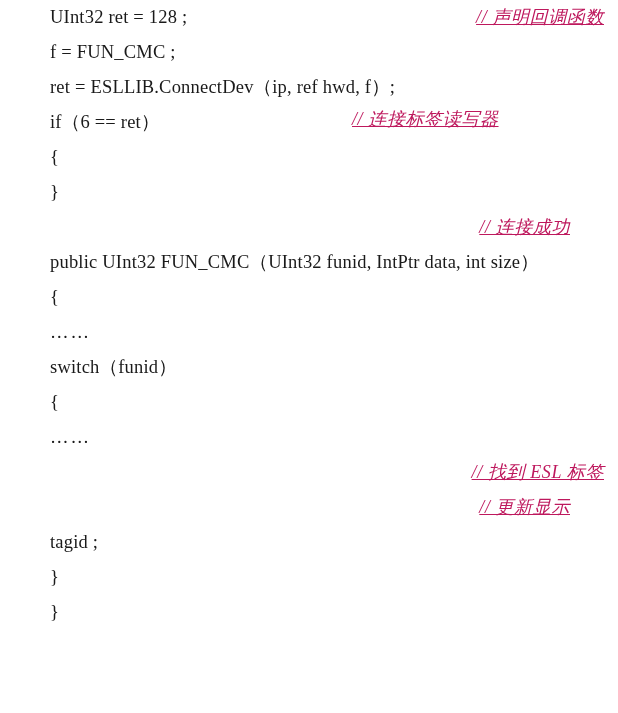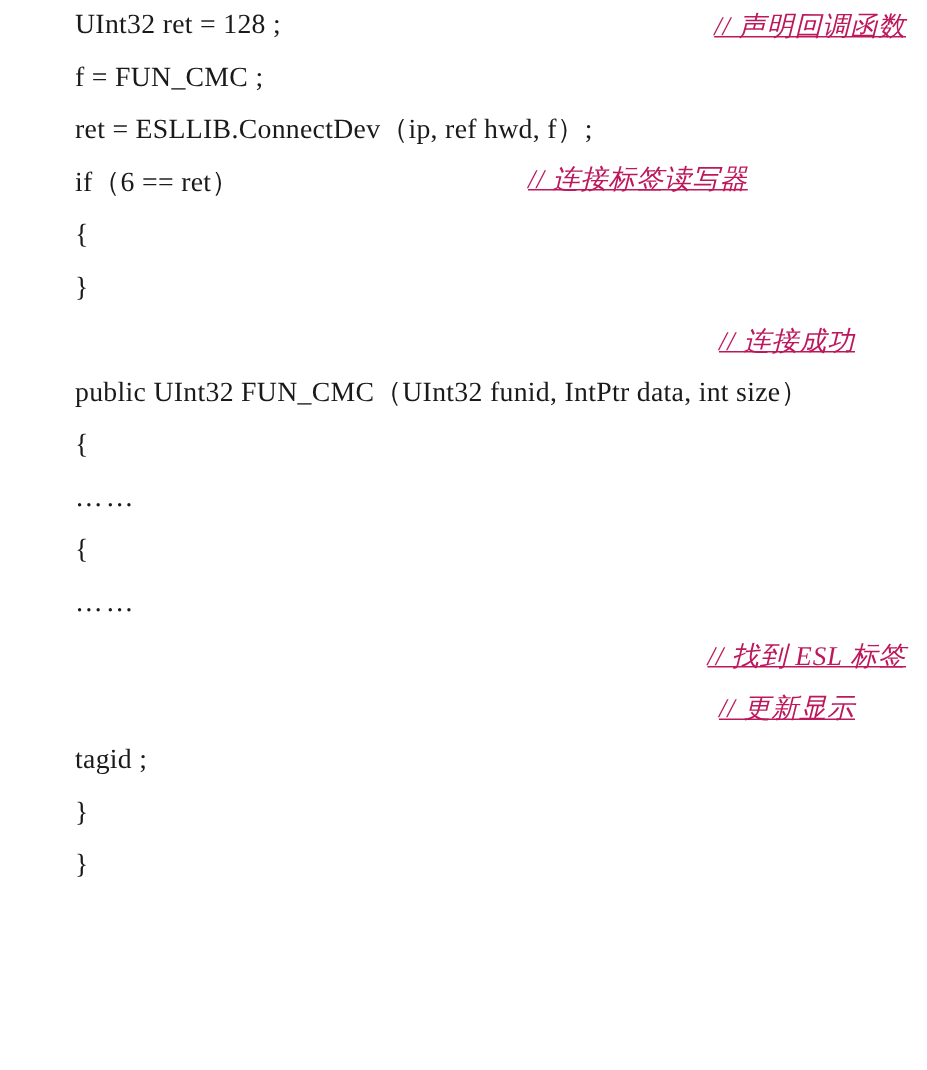--- a/index.html
+++ b/index.html
@@ -85,20 +85,23 @@
     <div class="code-line">
       <span class="code-text">public UInt32 FUN_CMC（UInt32 funid, IntPtr data, int size）</span>
     </div>
     <div class="code-line">
       <span class="code-text">{</span>
     </div>
     <div class="code-line">
       <span class="code-text ellipsis">……</span>
     </div>
     <div class="code-line">
+      <span class="code-text">switch（funid）</span>
+    </div>
+    <div class="code-line">
       <span class="code-text">{</span>
     </div>
     <div class="code-line">
       <span class="code-text ellipsis">……</span>
     </div>
     <div class="code-line">
       <span class="code-comment cmt-right">// 找到 ESL 标签</span>
     </div>
     <div class="code-line">
       <span class="code-comment cmt-indent">// 更新显示</span>

